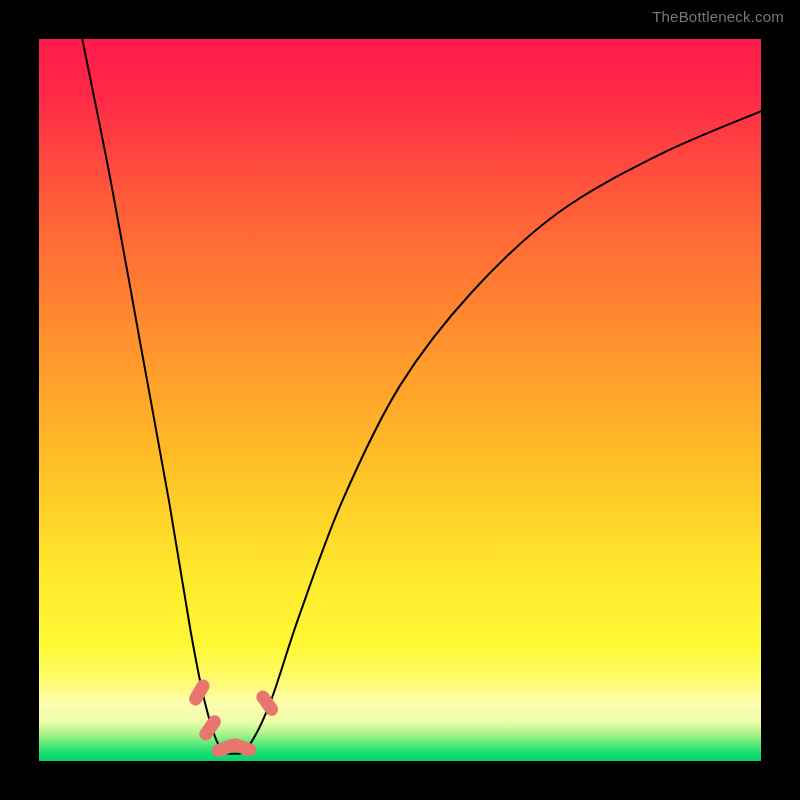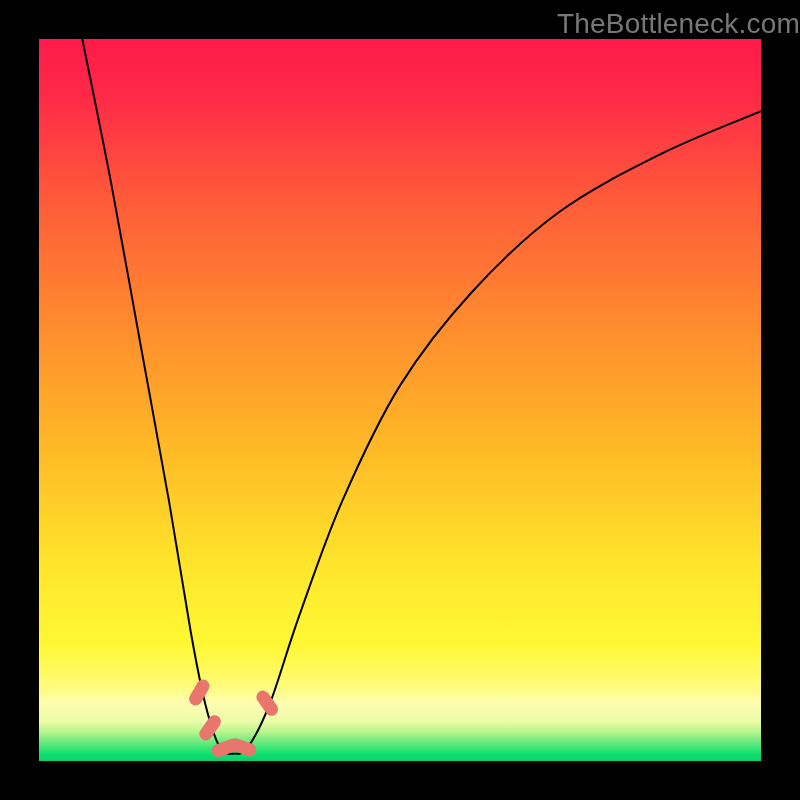--- a/index.html
+++ b/index.html
@@ -21,24 +21,24 @@
   }
   .gradient {
     position: absolute;
     left: 0;
     top: 0;
     width: 722px;
     height: 722px;
   }
   .watermark {
     position: absolute;
-    right: 0;
+    right: 16px;
     top: 8px;
     color: #777;
-    font-size: 28px;
+    font-size: 15px;
     letter-spacing: 0.2px;
     font-weight: 400;
   }
   svg.curve {
     position: absolute;
     left: 0;
     top: 0;
     width: 722px;
     height: 722px;
     overflow: visible;

